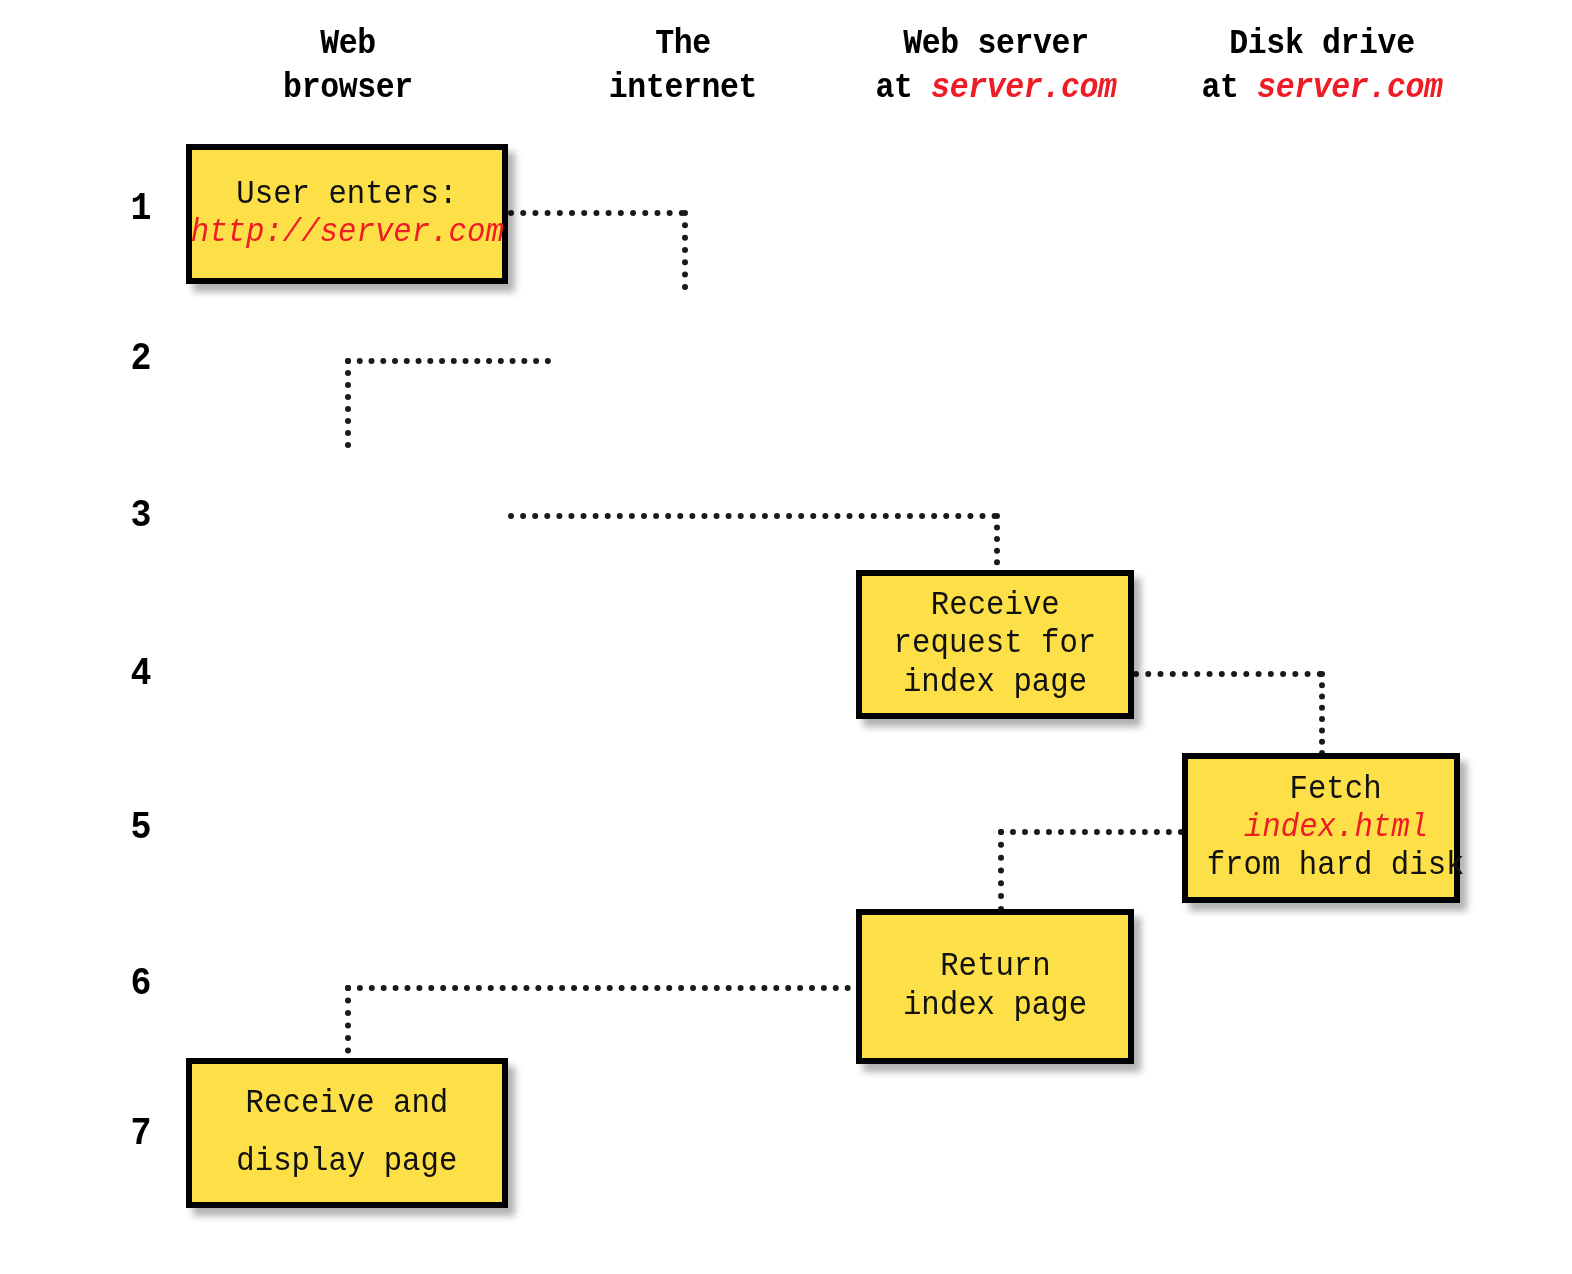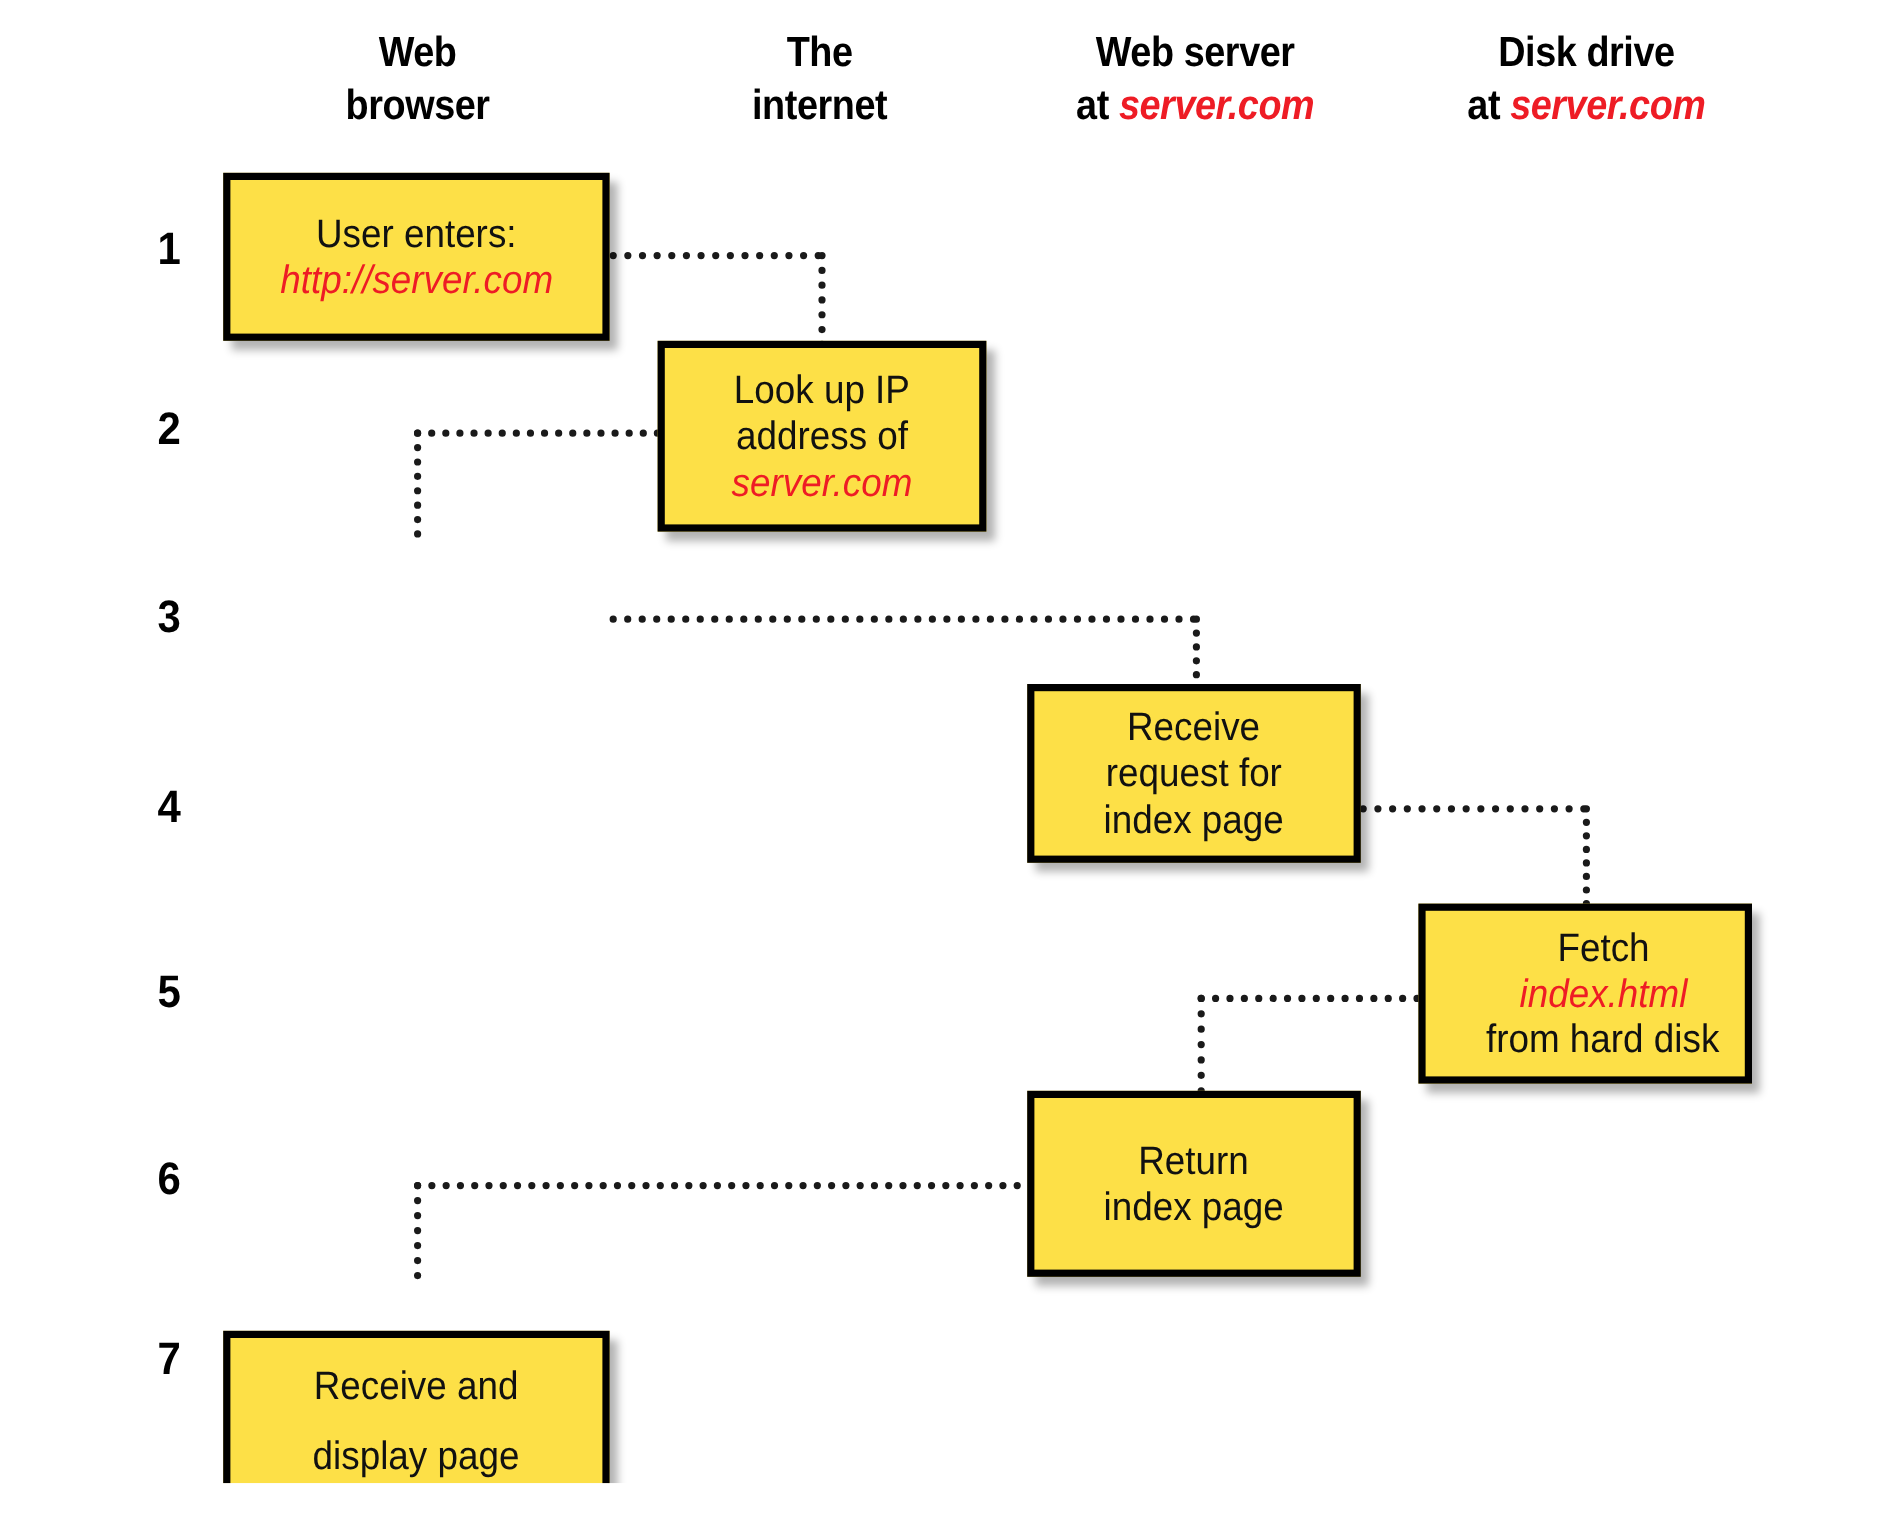--- a/index.html
+++ b/index.html
@@ -6,21 +6,21 @@
   html, body {
     margin: 0;
     padding: 0;
     background: #ffffff;
   }
   #canvas {
     position: relative;
     width: 1572px;
     height: 1236px;
     background: #ffffff;
-    font-family: Liberation Sans, sans-serif;
+    font-family: Liberation Mono, monospace;
     overflow: hidden;
     border-radius: 15px;
   }
 
   
   .col-header {
     position: absolute;
     text-align: center;
     font-weight: bold;
     font-size: 35px;
@@ -134,42 +134,37 @@
   <div class="conn-v" style="left:998px; top:829px; height:83px;"></div>
 
   <div class="conn-h" style="left:345px; top:985px; width:518px;"></div>
   <div class="conn-v" style="left:345px; top:985px; height:81px;"></div>
 
   <div class="node" style="left:186px; top:144px; width:322px; height:140px;">
     <span class="line"><span>User enters:</span><span class="red"></span><span></span></span>
     <span class="line"><span></span><span class="red">http://server.com</span><span></span></span>
   </div>
 
-  <div class="node" style="left:548px; top:284px; width:274px; height:159px;">
-    <span class="line"><span>Look up IP</span><span class="red"></span><span></span></span>
-    <span class="line"><span>address of</span><span class="red"></span><span></span></span>
-    <span class="line"><span></span><span class="red">server.com</span><span></span></span>
-  </div>
 
 
   <div class="node" style="left:856px; top:570px; width:278px; height:149px;">
     <span class="line"><span>Receive</span><span class="red"></span><span></span></span>
     <span class="line"><span>request for</span><span class="red"></span><span></span></span>
     <span class="line"><span>index page</span><span class="red"></span><span></span></span>
   </div>
 
   <div class="node" style="left:1182px; top:753px; width:278px; height:150px;padding-left:36px;">
     <span class="line"><span>Fetch</span><span class="red"></span><span></span></span>
     <span class="line"><span></span><span class="red">index.html</span><span></span></span>
     <span class="line"><span>from hard disk</span><span class="red"></span><span></span></span>
   </div>
 
   <div class="node" style="left:856px; top:909px; width:278px; height:155px;">
     <span class="line"><span>Return</span><span class="red"></span><span></span></span>
     <span class="line"><span>index page</span><span class="red"></span><span></span></span>
   </div>
 
-  <div class="node" style="left:186px; top:1109px; width:322px; height:150px;gap:20px;">
+  <div class="node" style="left:186px; top:1058px; width:322px; height:150px;gap:20px;">
     <span class="line"><span>Receive and</span><span class="red"></span><span></span></span>
     <span class="line"><span>display page</span><span class="red"></span><span></span></span>
   </div>
 
 </div>
 
 </body></html>

